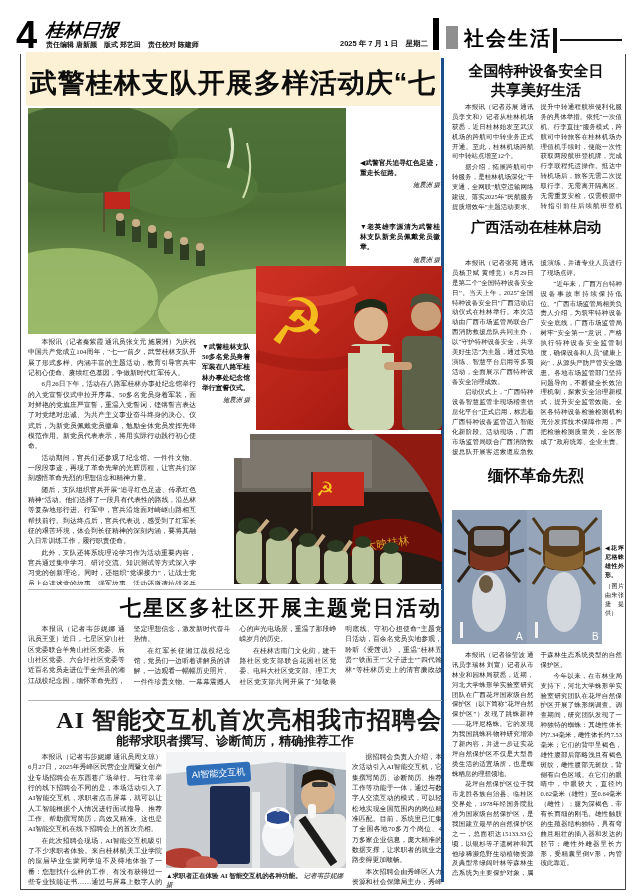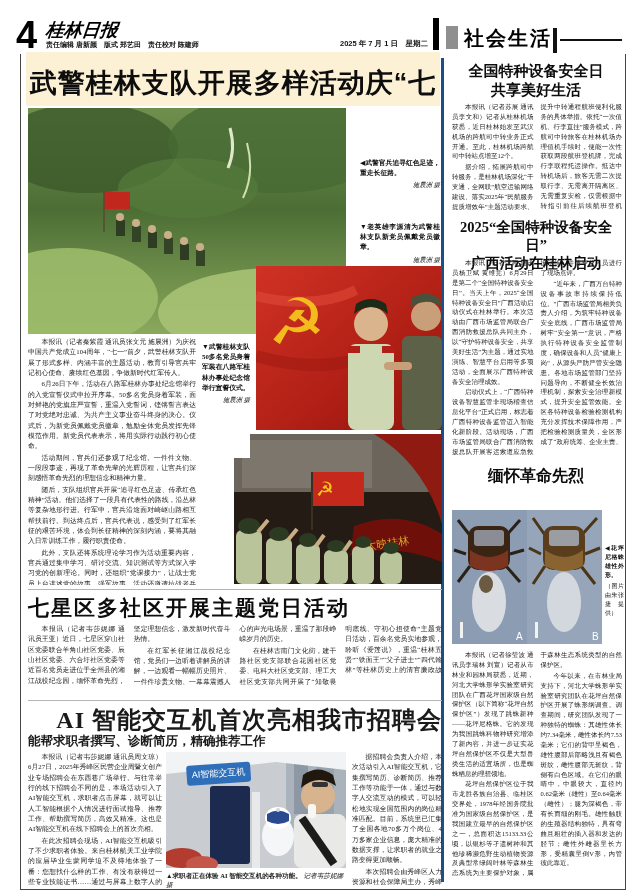--- a/index.html
+++ b/index.html
@@ -9,21 +9,21 @@
   .serifb{font-family:"Liberation Serif","DejaVu Serif",serif;font-weight:bold;}
   .sans{font-family:"Liberation Sans","DejaVu Sans",sans-serif;}
   .body-txt{font-size:6.8px;line-height:1.52;text-align:justify;color:#222;overflow:hidden;}
   .body-txt p{margin:0 0 1px 0;text-indent:2em;}
   .cap{font-size:6.8px;line-height:1.5;color:#111;font-weight:bold;text-align:justify;}
   .cap .credit{display:block;text-align:right;font-weight:normal;font-style:italic;font-size:6.4px;margin-top:2px;}
   .cols2{column-count:2;column-gap:7px;}
   .cols4{column-count:4;column-gap:9px;}
   .hline{background:#b5b5b5;height:1px;}
   .headline-main{font-family:"Liberation Sans","DejaVu Sans",sans-serif;font-weight:900;font-size:27px;letter-spacing:1px;text-align:center;color:#0d0d0d;}
-  .headline-mid{font-weight:bold;font-size:21px;text-align:left;letter-spacing:2px;color:#0d0d0d;}
+  .headline-mid{font-weight:bold;font-size:21px;text-align:right;letter-spacing:2px;color:#0d0d0d;}
   .headline-r{font-weight:bold;text-align:center;color:#0d0d0d;line-height:1.25;}
   .photo{overflow:hidden;}
 </style>
 </head>
 <body>
 
 <div class="page">
 
   <div class="abs" style="left:20px;top:54px;width:1px;height:836px;background:#444;"></div>
   <div class="abs" style="left:625px;top:54px;width:1px;height:836px;background:#444;"></div>
@@ -181,21 +181,21 @@
   <div class="abs body-txt cols4" style="left:28px;top:624px;width:414px;height:72px;">
     <p>本报讯（记者韦莎妮娜 通讯员王亚）近日，七星区穿山社区党委联合羊角山社区党委、辰山社区党委、六合圩社区党委等近百名党员走进位于全州县的湘江战役纪念园，缅怀革命先烈，坚定理想信念，激发新时代奋斗热情。</p>
     <p>在红军长征湘江战役纪念馆，党员们一边听着讲解员的讲解，一边观看一幅幅历史照片、一件件珍贵文物、一幕幕震撼人心的声光电场景，重温了那段峥嵘岁月的历史。</p>
     <p>在桂林古南门文化街，建干路社区党支部联合花园社区党委、电科大社区党支部、理工大社区党支部共同开展了“知敬畏明底线、守初心担使命”主题党日活动，百余名党员实地参观，聆听《爱莲说》，重温“桂林五贤”“铁面王”“父子进士”“四代翰林”等桂林历史上的清官廉政故事，以史为镜，自觉加强党性修养和廉洁自律意识。</p>
 
   </div>
 
   <div class="abs hline" style="left:28px;top:700px;width:414px;"></div>
 
   <div class="abs serifb" style="left:28px;top:704px;width:414px;font-size:24px;text-align:right;letter-spacing:1px;">AI 智能交互机首次亮相我市招聘会</div>
-  <div class="abs serifb" style="left:28px;top:733px;width:414px;font-size:12.5px;text-align:left;">能帮求职者撰写、诊断简历，精确推荐工作</div>
+  <div class="abs serifb" style="left:28px;top:733px;width:414px;font-size:12.5px;text-align:center;">能帮求职者撰写、诊断简历，精确推荐工作</div>
 
   <div class="abs body-txt" style="left:28px;top:752px;width:134px;height:134px;">
     <p>本报讯（记者韦莎妮娜 通讯员周文琼）6月27日，2025年秀峰区民营企业周暨文创产业专场招聘会在东西巷广场举行。与往常举行的线下招聘会不同的是，本场活动引入了AI智能交互机，求职者点击屏幕，就可以让人工智能根据个人情况进行面试指导、推荐工作、帮助撰写简历，高效又精准。这也是AI智能交互机在线下招聘会上的首次亮相。</p>
     <p>在此次招聘会现场，AI智能交互机吸引了不少求职者体验。来自桂林航天工业学院的应届毕业生蒙同学迫不及待地体验了一番：您想找什么样的工作、有没有获得过一些专业技能证书……通过与屏幕上数字人的一问一答，不一会儿就得到了一份回馈清单。“我是学人力资源方向的，这些智能化检验能检验自己的所学在求职市场上的竞争力。”</p>
   </div>
 
   <div class="abs photo" style="left:166px;top:752px;width:180px;height:116px;">
     <svg width="180" height="116" xmlns="http://www.w3.org/2000/svg">
       <rect width="180" height="116" fill="#c9cdd2"></rect>
       <rect x="120" y="6" width="60" height="70" fill="#aab3bc"></rect>
@@ -238,21 +238,20 @@
     <div>全国特种设备安全日</div>
     <div>共享美好生活</div>
   </div>
   <div class="abs body-txt cols2" style="left:452px;top:102px;width:170px;height:112px;font-size:6.5px;">
     <p>本报讯（记者苏展 通讯员李文和）记者从桂林机场获悉，近日桂林始发至武汉机场的跨航司中转业务正式开通。至此，桂林机场跨航司中转站点增至12个。</p>
     <p>据介绍，拓展跨航司中转服务，是桂林机场深化“干支通，全网联”航空运输网络建设、落实2025年“民航服务提质增效年”主题活动要求、提升中转通程航班便利化服务的具体举措。依托“一次值机、行李直挂”服务模式，跨航司中转旅客在桂林机场办理值机手续时，便能一次性获取两段航班登机牌，完成行李联程托运操作。抵达中转机场后，旅客无需二次提取行李、无需离开隔离区、无需重复安检，仅需根据中转指引前往后续航班登机口，托运行李将直达目的地机场，极大减少了中转环节耗时。这种全流程无缝衔接的服务模式，进一步提升了旅客的出行效率。</p>
 
   </div>
 
   <div class="abs headline-r" style="left:450px;top:218px;width:172px;font-size:14.5px;">
-    <div>2025“全国特种设备安全日”</div>
     <div>广西活动在桂林启动</div>
   </div>
   <div class="abs body-txt cols2" style="left:452px;top:258px;width:170px;height:204px;font-size:6.5px;">
     <p>本报讯（记者张苑 通讯员杨卫斌 黄维竞）6月29日是第二个“全国特种设备安全日”。当天上午，2025“全国特种设备安全日”广西活动启动仪式在桂林举行。本次活动由广西市场监管局联合广西消防救援总队共同主办，以“守护特种设备安全，共享美好生活”为主题，通过实地演练、智慧平台启用等多项活动，全面展示广西特种设备安全治理成效。</p>
     <p>启动仪式上，“广西特种设备智慧监管非现场稽查信息化平台”正式启用，标志着广西特种设备监管迈入智能化新阶段。活动现场，广西市场监管局联合广西消防救援总队开展客运索道应急救援演练，并请专业人员进行了现场点评。</p>
     <p>“近年来，广西万台特种设备事故率持续保持低位。”广西市场监管局相关负责人介绍，为筑牢特种设备安全底线，广西市场监管局树牢“安全第一”意识，严格执行特种设备安全监管制度，确保设备和人员“健康上岗”，从源头严防严管安全隐患。各地市场监管部门坚持问题导向，不断健全长效治理机制，探索安全治理新模式，提升安全监管效能。全区各特种设备检验检测机构充分发挥技术保障作用，严把检验检测质量关，全区形成了“政府统筹、企业主责、部门联动、社会参与”的特种设备安全共治格局。</p>
 
   </div>
 
   <div class="abs headline-r" style="left:450px;top:466px;width:172px;font-size:16px;">

